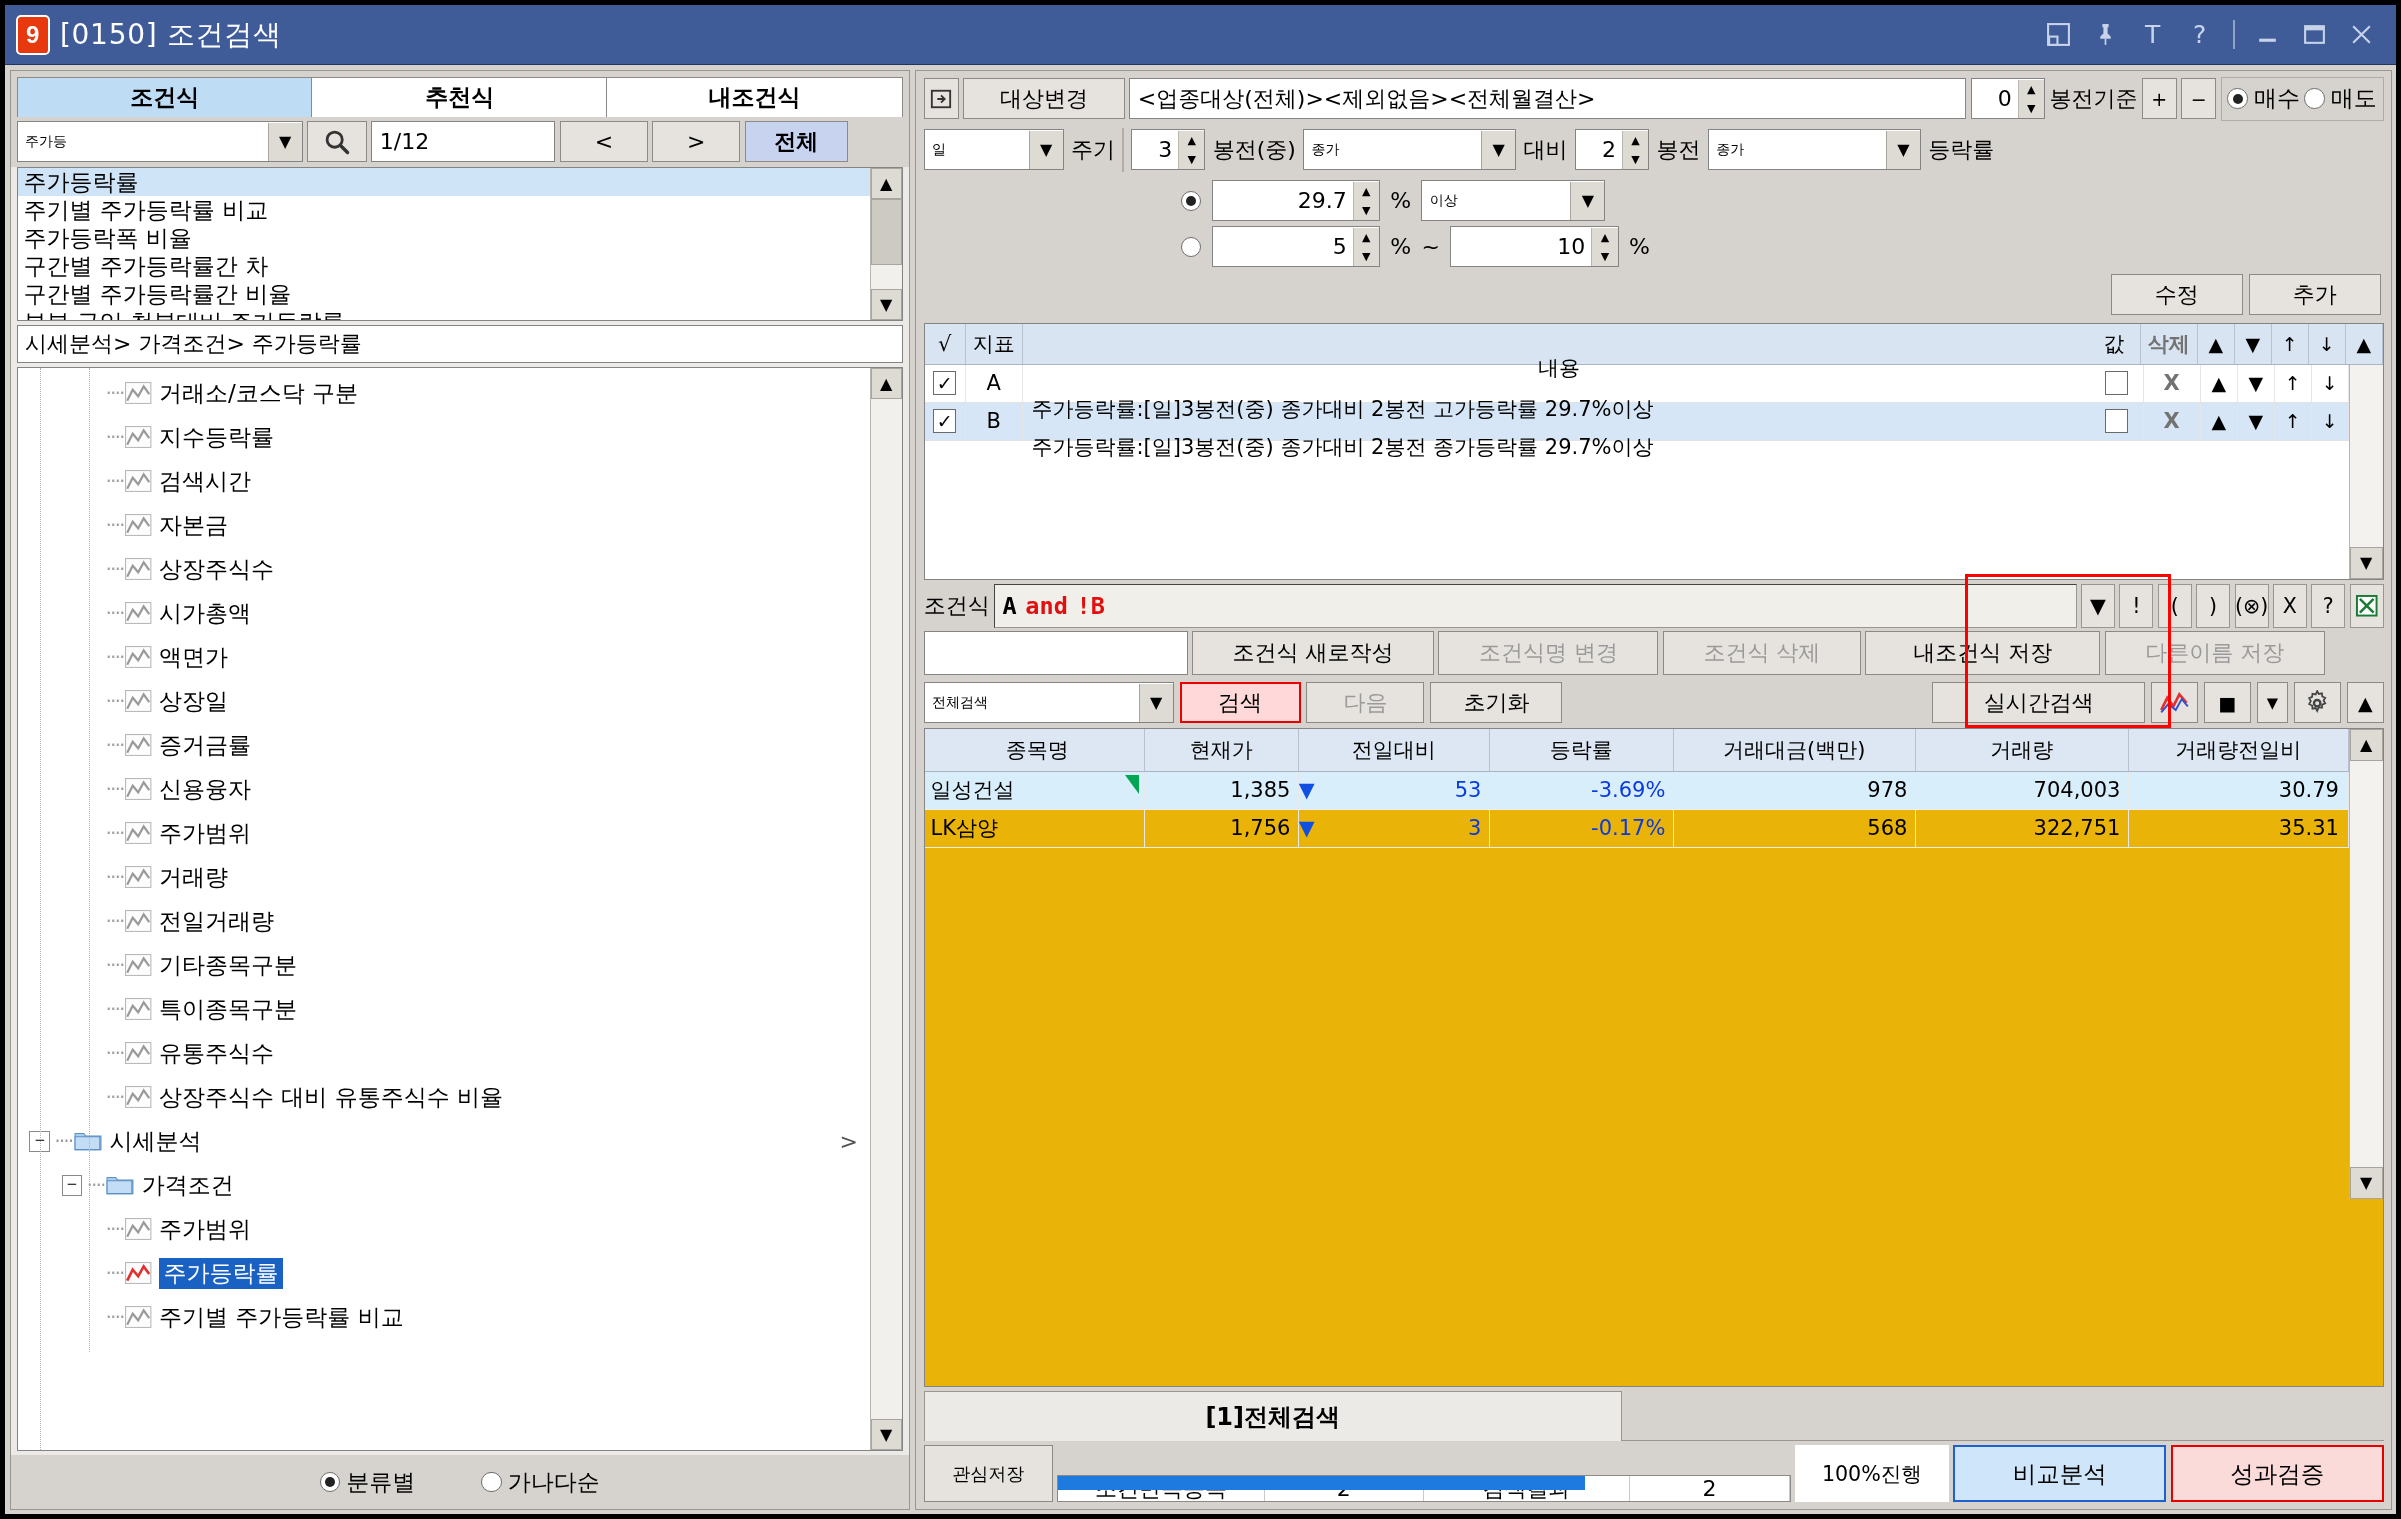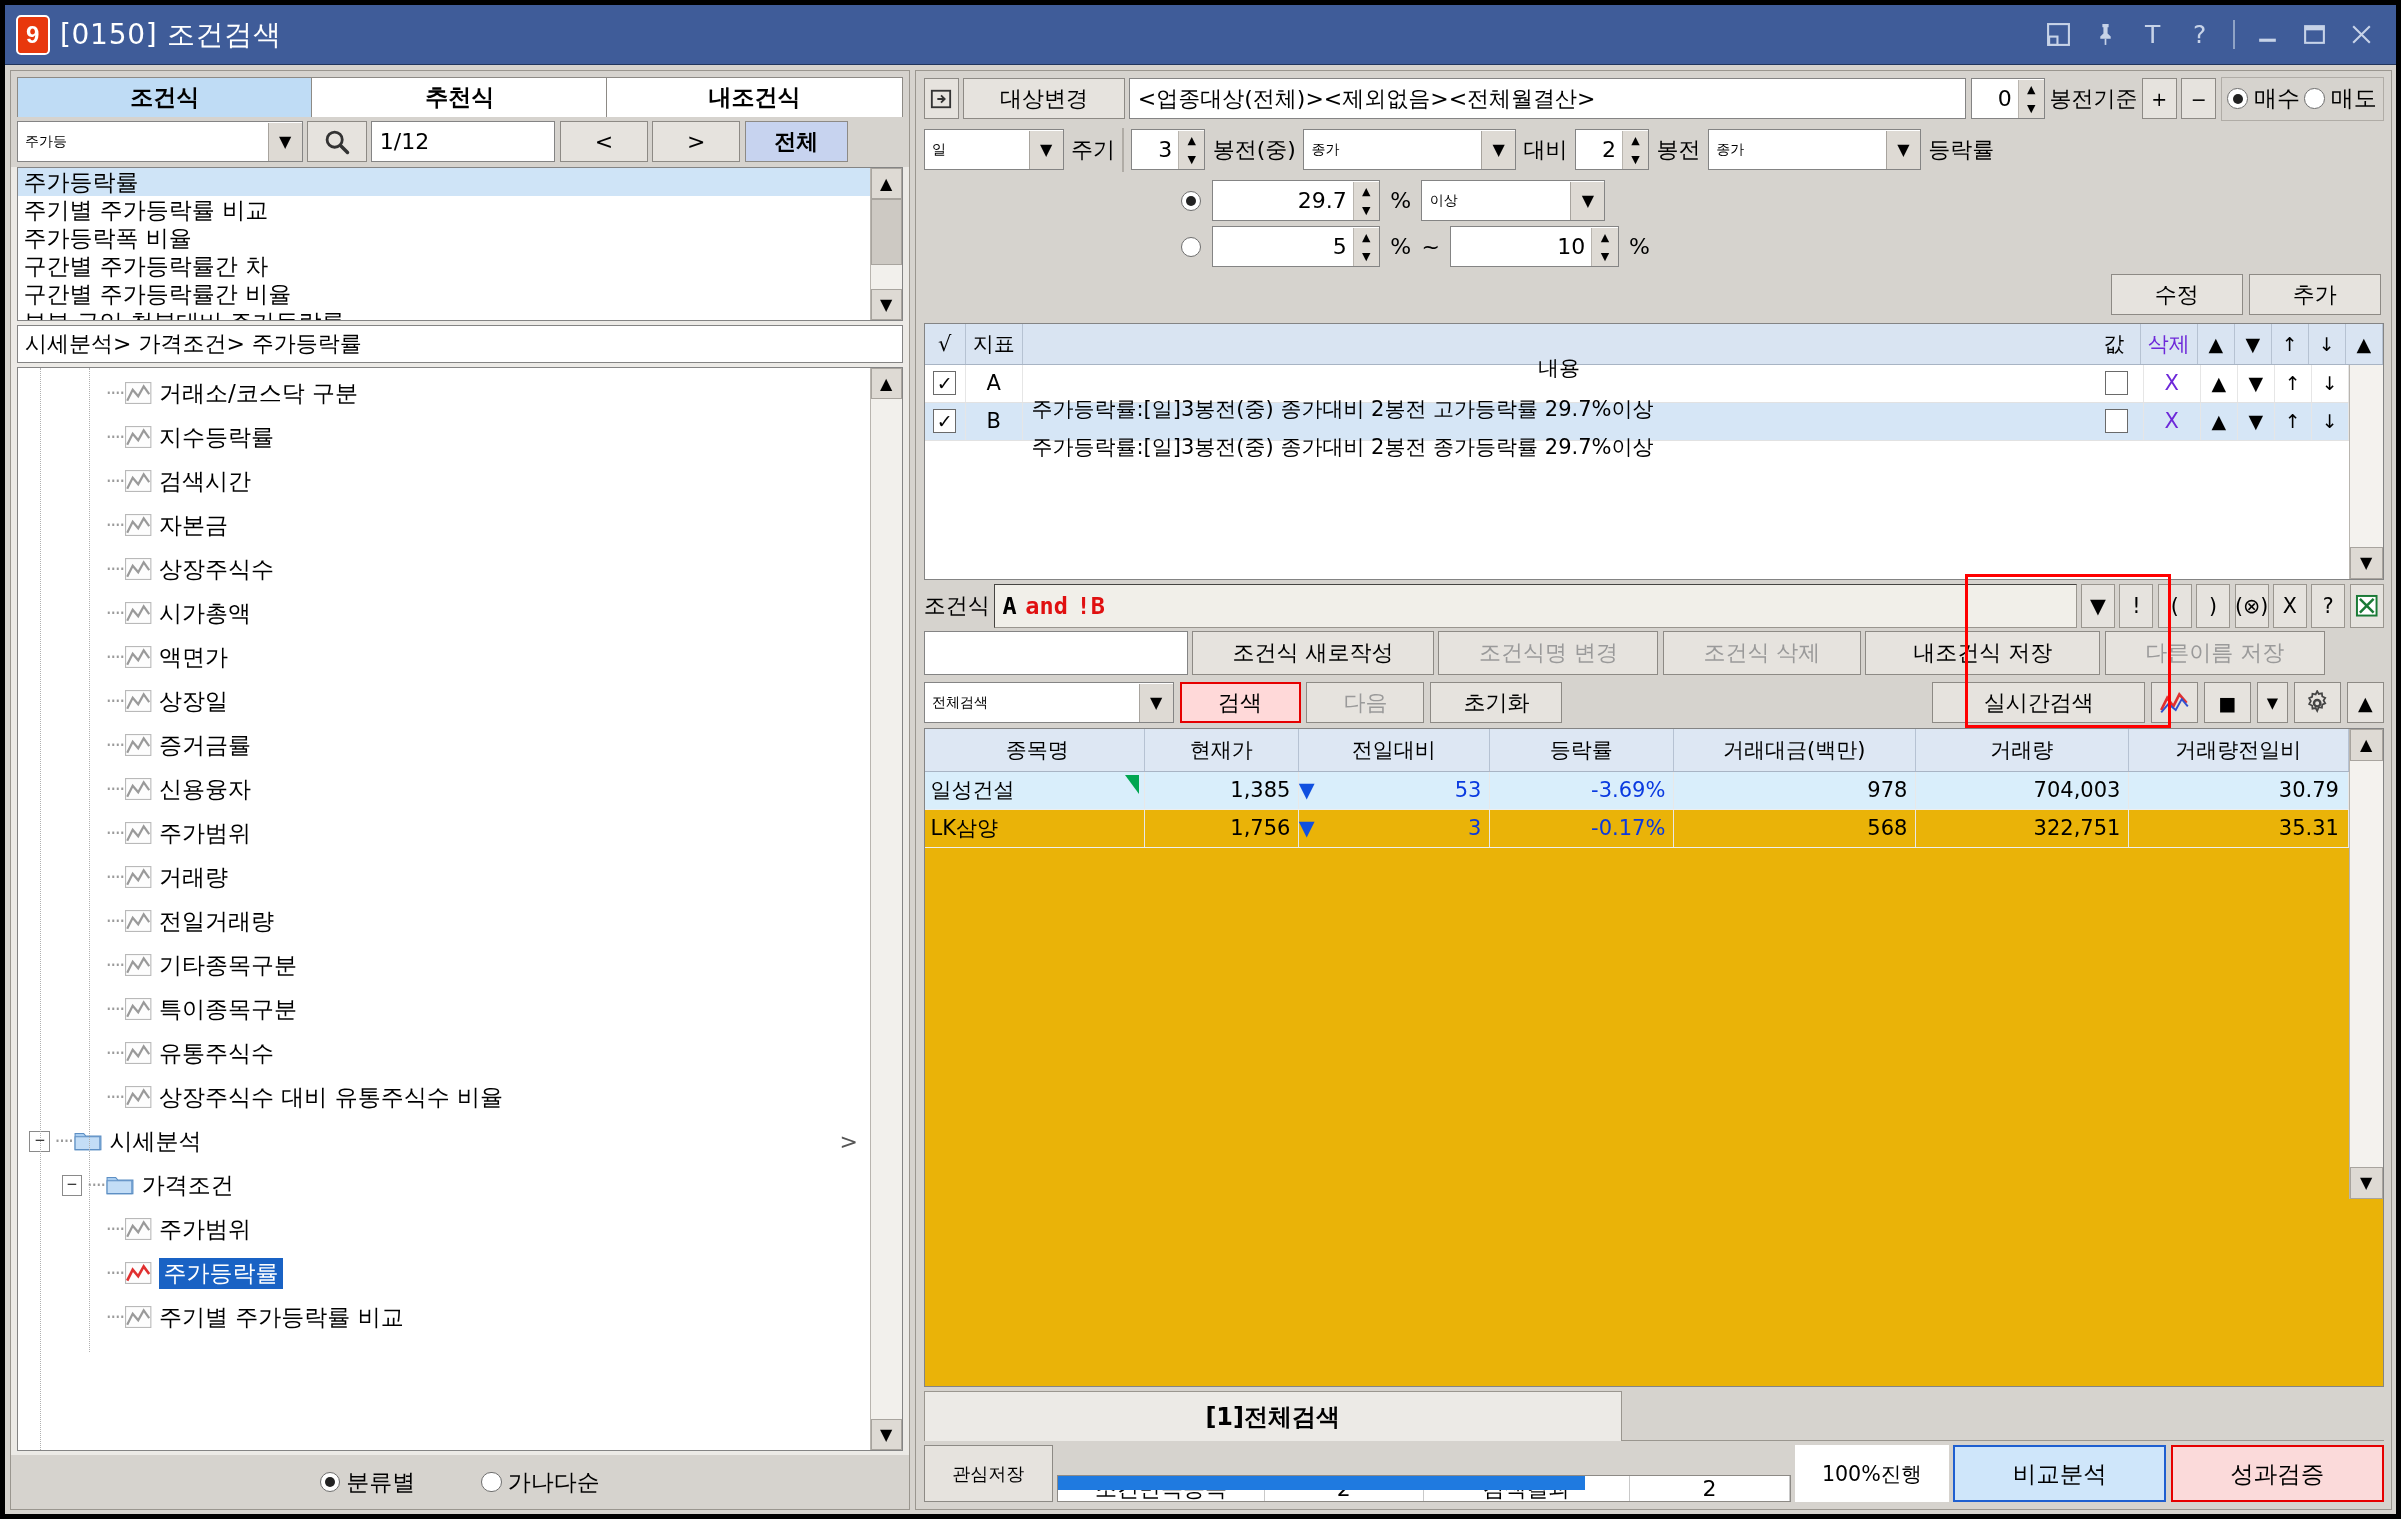--- a/index.html
+++ b/index.html
@@ -134,21 +134,21 @@
   .ct-head { display:flex; background:#d9e4f2; border-bottom:1.5px solid #a8b4c4; height:41px; font-size:21px; }
   .ct-head > div { display:flex; align-items:center; justify-content:center; border-right:0.7px solid #b6c2d2; }
   .ct-body { flex:1; }
   .ct-row { display:flex; height:38px; font-size:21px; border-bottom:0.7px solid #e2e2e2; }
   .ct-row.alt { background:#d6e6f6; }
   .ct-row > div { display:flex; align-items:center; border-right:0.7px solid #e6e6e6; }
   .c-chk { width:41px; justify-content:center; }
   .c-ix  { width:57px; justify-content:center; }
   .c-txt { flex:1; padding-left:8.8px;margin-top:44px; }
   .c-val { width:53px; justify-content:center; }
-  .c-del { width:57px; justify-content:center; color:#6d28d9; }
+  .c-del { width:57px; justify-content:center; color:#737373;font-weight:bold; }
   .c-ar  { width:37px; justify-content:center; font-size:19px; }
   .chk { width:23.5px; height:23.5px; border:1.5px solid #6a6a6a; background:#fff;
          display:flex; align-items:center; justify-content:center; font-size:19px; line-height:1; }
 
   
   .frow { display:flex; align-items:center; gap:4.4px; padding:4.4px 7.3px 1.5px 7.3px; position:relative; }
   .fbox { flex:1; height:44px; background:#f1efe9; border:1.5px inset #9a968f; display:flex; align-items:center;
           padding:0 7.3px; font-family:"DejaVu Sans Mono","Liberation Mono",monospace; font-size:23.5px; font-weight:bold; }
   .fmini { width:34px; height:44px; background:#e6e3de; border:0.7px solid #9a968f;
            display:flex; align-items:center; justify-content:center; font-size:20.6px; }

